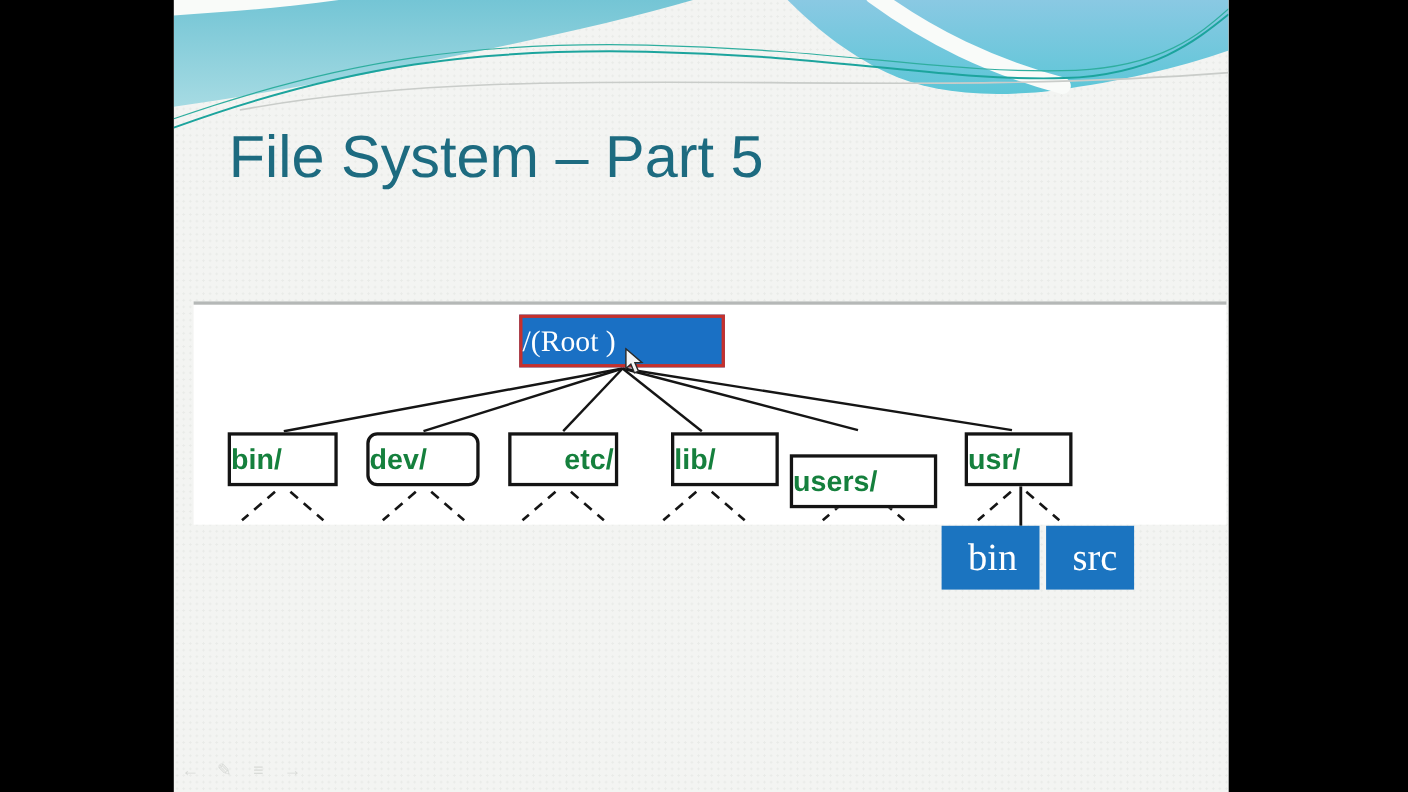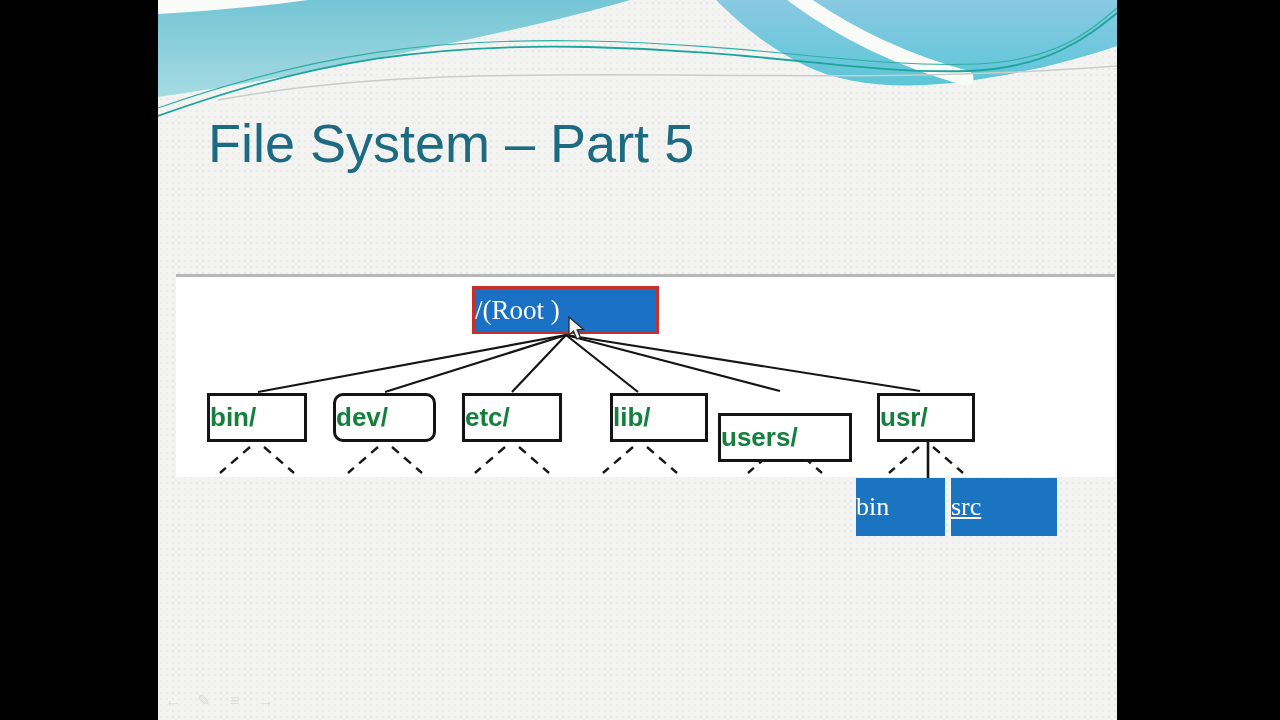--- a/index.html
+++ b/index.html
@@ -17,28 +17,28 @@
          background:#ffffff;border-top:3px solid #b5b8b7;box-sizing:border-box;}
   .tree{position:absolute;left:0;top:0;width:959px;height:720px;pointer-events:none;}
   .node{position:absolute;display:flex;align-items:center;justify-content:flex-start;box-sizing:border-box;}
   .root-box{left:314px;top:286px;width:187px;height:48px;background:#1a70c4;
             border:3px solid #c6302c;color:#fff;
             font-family:"Liberation Serif",serif;font-size:27px;}
   .dir-box{top:393px;height:49px;background:#fff;border:3px solid #141414;
            color:#15803d;font-weight:bold;font-size:26px;letter-spacing:0;}
   .d0{left:49px;width:100px;}
   .d1{left:175px;width:103px;border-radius:10px;}
-  .d2{left:304px;width:100px;}
+  .d2{left:304px;width:100px;padding-left:48px;}
   .d3{left:452px;width:98px;}
   .d4{left:560px;width:134px;margin-top:20px;}
   .d5{left:719px;width:98px;}
   .blue-box{top:478px;height:58px;background:#1b74c0;color:#fff;
-            font-family:"Liberation Serif",serif;font-size:26px;}
+            font-family:"Liberation Serif",serif;font-size:35px;padding-left:24px;}
   .b0{left:698px;width:89px;}
-  .b1{left:793px;width:106px;text-decoration:underline;}
+  .b1{left:793px;width:80px;}
   .cursor{position:absolute;left:409px;top:316px;width:20px;height:26px;}
   .nav{position:absolute;left:6px;top:692px;display:flex;gap:13px;
        color:#d9dbd8;font-size:16px;line-height:18px;user-select:none;}
   .nav span{display:inline-block;width:18px;text-align:center;cursor:pointer;}
 </style>
 </head>
 <body>
 
 <div class="stage">
   <div class="slide">

